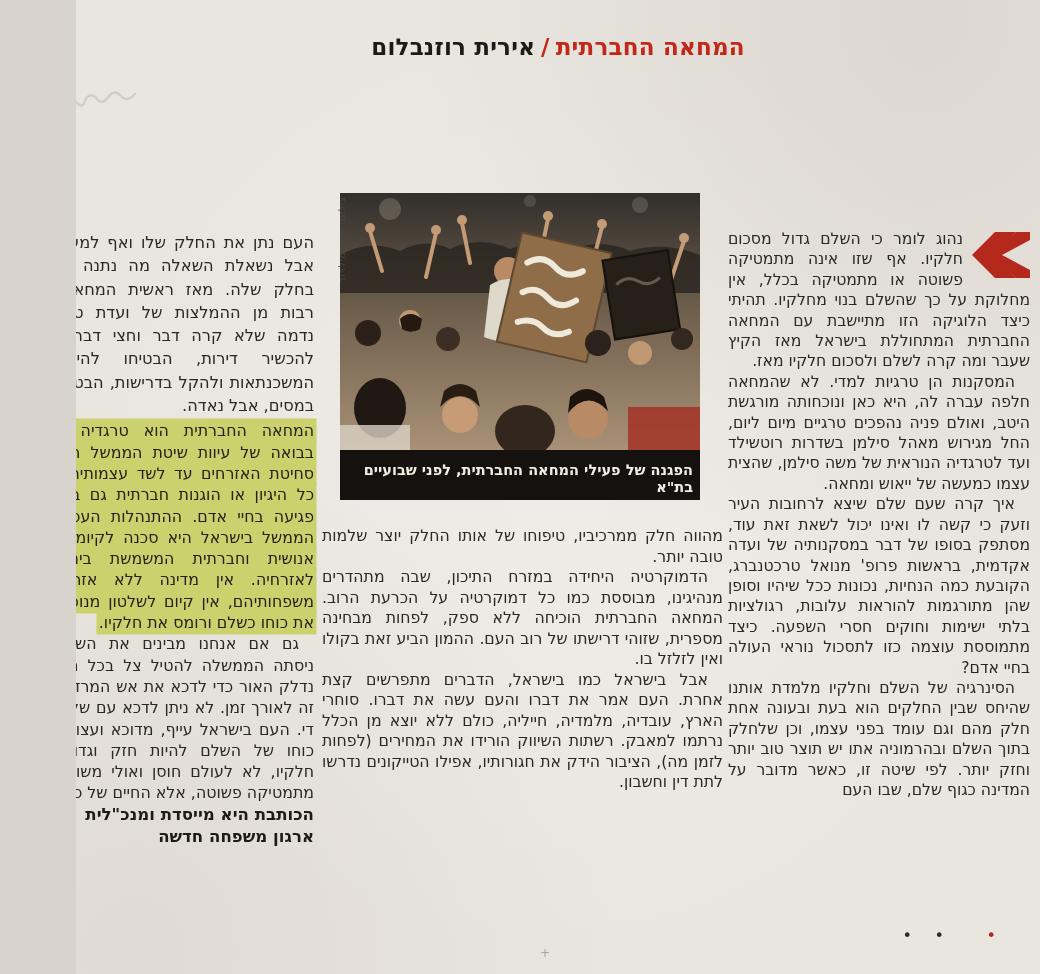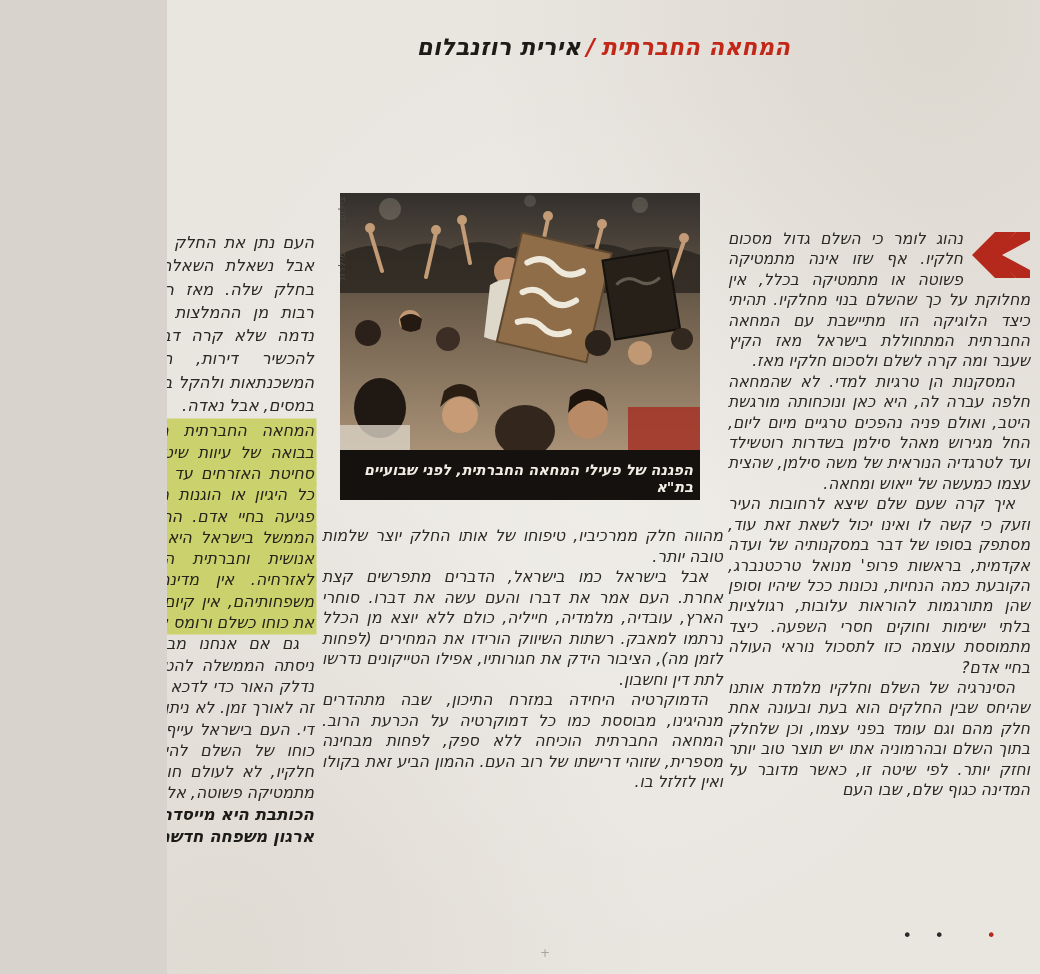--- a/index.html
+++ b/index.html
@@ -1,26 +1,25 @@
 <!DOCTYPE html>
 <html lang="he" dir="rtl"><head>
 <meta charset="utf-8">
 <style>
   html,body{margin:0;padding:0;}
   body{background:#d8d4cd;font-family:"DejaVu Sans",sans-serif;}
   .page{
-    position:relative;width:873px;height:974px;overflow:hidden;
+    position:relative;width:964px;height:974px;overflow:hidden;
     background:
       radial-gradient(ellipse at 88% 2%, rgba(210,204,194,.55) 0%, transparent 42%),
       radial-gradient(ellipse at 6% 98%, rgba(214,208,198,.5) 0%, transparent 38%),
       radial-gradient(ellipse at 50% 50%, rgba(255,255,255,.25) 0%, transparent 70%),
       #e9e6e0;
     color:#26241f;
     direction:rtl;
-    font-style:italic;
   }
   
   .kicker{position:absolute;top:34px;left:0;right:0;text-align:center;font-size:23px;font-weight:bold;letter-spacing:.2px;}
   .kicker .section{color:#c22718;}
   .kicker .sep{color:#c22718;font-weight:bold;padding:0 6px;}
   .kicker .author{color:#1d1b18;}
   .headline{position:absolute;top:80px;left:0;right:0;text-align:center;margin:0;}
   .headline span{display:inline-block;font-size:58px;font-weight:bold;color:#16140f;letter-spacing:-1.5px;transform:scale(.92,1.04);transform-origin:center;white-space:nowrap;}
   
   .col{position:absolute;text-align:justify;color:#2a2823;margin-top:39px;}
@@ -151,22 +150,22 @@
         <rect x="288" y="214" width="72" height="43" fill="#a33326" opacity="0.85"></rect>
         <rect x="0" y="232" width="70" height="25" fill="#d9d2c4" opacity="0.8"></rect>
       </svg>
     </div>
     <div class="caption">הפגנה של פעילי המחאה החברתית, לפני שבועיים בת"א</div>
     <div class="photo-credit">צילום: מוטי מילרוד</div>
   </div>
 
   <div class="col col-mid">
     <p>מהווה חלק ממרכיביו, טיפוחו של אותו החלק יוצר שלמות טובה יותר.</p>
+    <p class="ind">הדמוקרטיה היחידה במזרח התיכון, שבה מתהדרים מנהיגינו, מבוססת כמו כל דמוקרטיה על הכרעת הרוב. המחאה החברתית הוכיחה ללא ספק, לפחות מבחינה מספרית, שזוהי דרישתו של רוב העם. ההמון הביע זאת בקולו ואין לזלזל בו.</p>
     <p class="ind">אבל בישראל כמו בישראל, הדברים מתפרשים קצת אחרת. העם אמר את דברו והעם עשה את דברו. סוחרי הארץ, עובדיה, מלמדיה, חייליה, כולם ללא יוצא מן הכלל נרתמו למאבק. רשתות השיווק הורידו את המחירים (לפחות לזמן מה), הציבור הידק את חגורותיו, אפילו הטייקונים נדרשו לתת דין וחשבון.</p>
-    <p class="ind">הדמוקרטיה היחידה במזרח התיכון, שבה מתהדרים מנהיגינו, מבוססת כמו כל דמוקרטיה על הכרעת הרוב. המחאה החברתית הוכיחה ללא ספק, לפחות מבחינה מספרית, שזוהי דרישתו של רוב העם. ההמון הביע זאת בקולו ואין לזלזל בו.</p>
   </div>
 
   <div class="col col-left">
     <p class="intro">העם נתן את החלק שלו ואף למעלה מכך, אבל נשאלת השאלה מה נתנה הממשלה בחלק שלה. מאז ראשית המחאה ואימוץ רבות מן ההמלצות של ועדת טרכטנברג, נדמה שלא קרה דבר וחצי דבר. הבטיחו להכשיר דירות, הבטיחו להיטיב את המשכנתאות ולהקל בדרישות, הבטיחו להקל במסים, אבל נאדה.</p>
     <p class="hl-wrap"><span class="hl">המחאה החברתית הוא טרגדיה חברתית, בבואה של עיוות שיטת הממשל הישראלית. סחיטת האזרחים עד לשד עצמותיהם דורסת כל היגיון או הוגנות חברתית גם במחיר של פגיעה בחיי אדם. ההתנהלות העכשווית של הממשל בישראל היא סכנה לקיומנו כמדינה אנושית וחברתית המשמשת בית ומבצר לאזרחיה. אין מדינה ללא אזרחים ובני משפחותיהם, אין קיום לשלטון מנוכר המנצל את כוחו כשלם ורומס את חלקיו.</span></p>
     <p class="after-hl ind">גם אם אנחנו מבינים את השיטה שבה ניסתה הממשלה להטיל צל בכל מקום שבו נדלק האור כדי לדכא את אש המרד, לא יהיה זה לאורך זמן. לא ניתן לדכא עם שלם עד בלי די. העם בישראל עייף, מדוכא ועצוב, על אף כוחו של השלם להיות חזק וגדול מסכום חלקיו, לא לעולם חוסן ואולי משום שאין זו מתמטיקה פשוטה, אלא החיים של כולנו.</p>
     <p class="byline-foot">הכותבת היא מייסדת ומנכ"לית</p>
     <p class="byline-foot" style="margin-top:0;">ארגון משפחה חדשה</p>
   </div>
 

